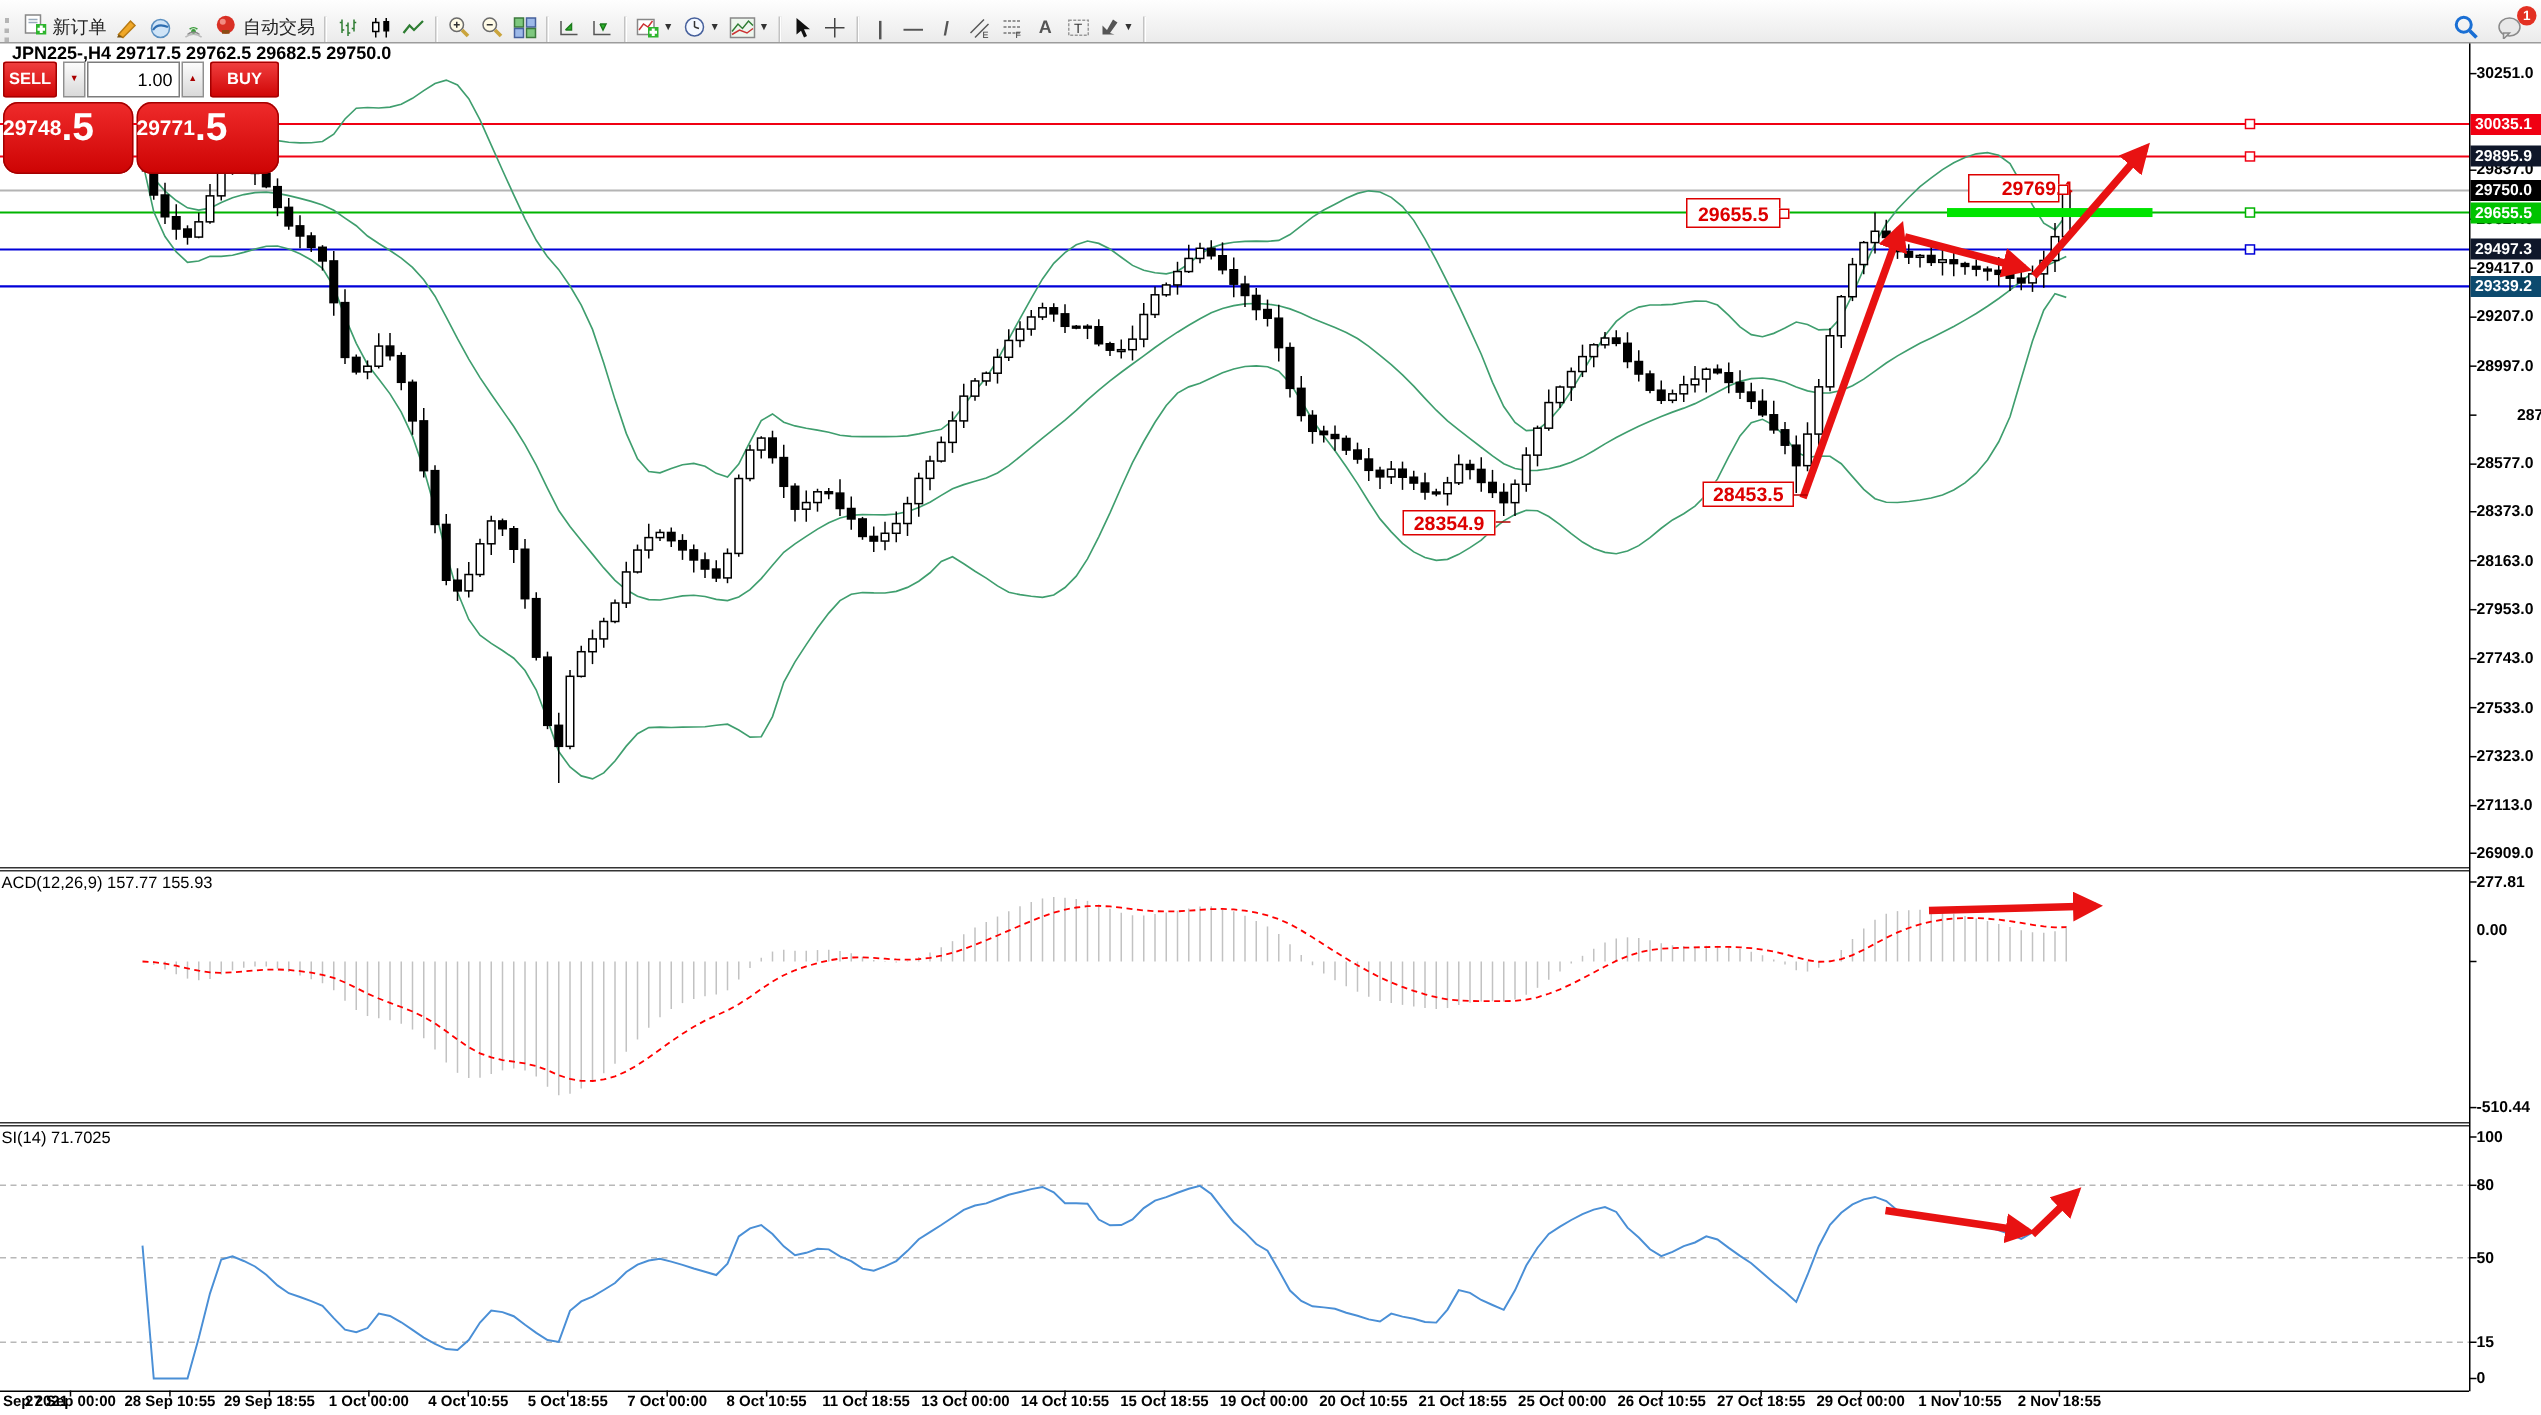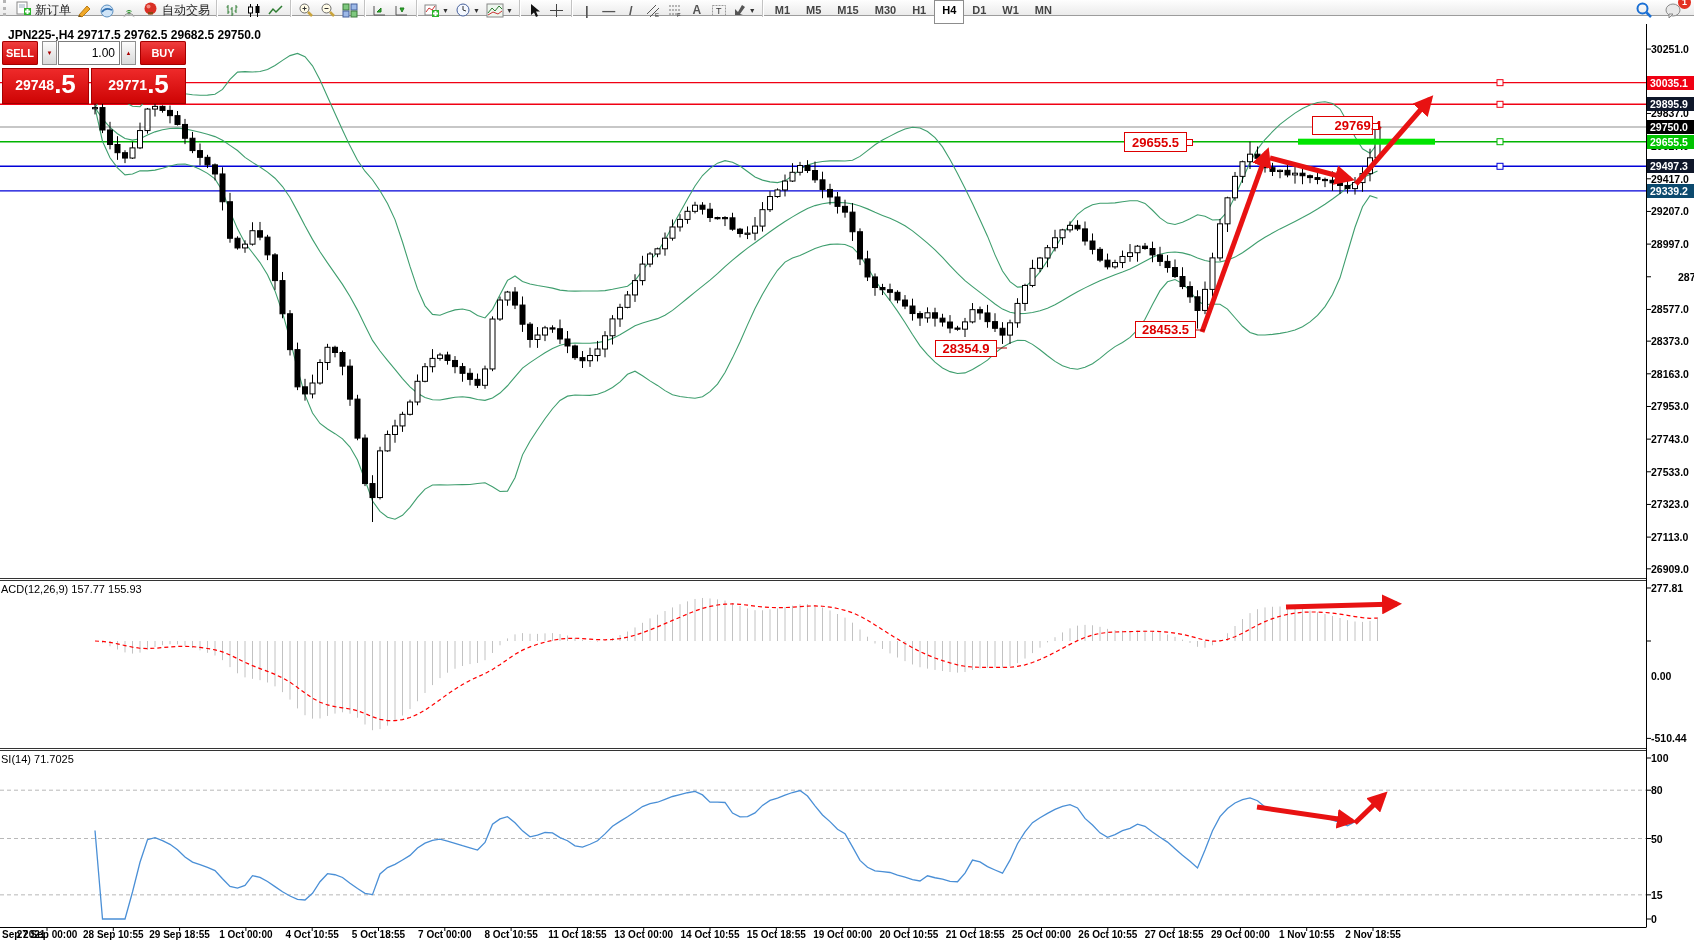--- a/index.html
+++ b/index.html
@@ -1,21 +1,21 @@
 <!DOCTYPE html>
 <html><head>
 <meta charset="utf-8">
 <style>
   html,body{margin:0;padding:0;background:#fff;}
   #app{position:relative;width:1694px;height:943px;background:#fff;overflow:hidden;
        font-family:"Liberation Sans",sans-serif;}
   
-  #toolbar{position:absolute;left:0;top:0;width:1694px;height:16px;
+  #toolbar{position:absolute;left:0;top:0;width:1694px;height:29px;
     background:linear-gradient(#fefefe,#ebebeb);border-bottom:1px solid #9c9c9c;
-    display:flex;align-items:flex-start;box-sizing:border-box;padding:0 2px;}
+    display:flex;align-items:flex-end;box-sizing:border-box;padding:0 2px;}
   .tbtn{height:20px;min-width:22px;display:flex;align-items:center;justify-content:center;
     font-size:12px;color:#222;padding:0 3px;box-sizing:border-box;cursor:default;}
   .tbtn.txt{gap:4px;white-space:nowrap;}
   .sep{width:1px;height:17px;background:#c3c3c3;border-right:1px solid #fff;margin:0 3px;}
   .grip{width:3px;height:16px;border-left:3px dotted #b5b5b5;margin:0 4px 0 1px;}
   .caret{font-size:7px;color:#333;margin-left:2px;}
   .glyph{font-size:13px;color:#555;font-weight:bold;}
   
   .tf{font-size:11px;font-weight:bold;color:#444;padding:2px 7px;height:18px;line-height:15px;
       border:1px solid transparent;}
@@ -28,22 +28,22 @@
   .qbtn{position:absolute;background:linear-gradient(#f14040,#cf0404);color:#fff;font-weight:bold;
     font-size:11px;display:flex;align-items:center;justify-content:center;border-radius:2px;
     box-shadow:0 0 0 1px #a30000 inset;}
   .spin{position:absolute;width:15px;height:24px;background:linear-gradient(#fcfcfc,#d9d9d9);
     border:1px solid #8f8f8f;box-sizing:border-box;display:flex;align-items:center;
     justify-content:center;font-size:6px;color:#a00;}
   #vol{position:absolute;left:56px;top:1px;width:62px;height:24px;background:#fff;
     border:1px solid #7c7c7c;box-sizing:border-box;font-size:12px;color:#000;
     display:flex;align-items:center;justify-content:flex-end;padding-right:4px;}
   .pblock{position:absolute;top:28px;height:29px;background:linear-gradient(#ef2b2b,#cd0303);
-    color:#fff;display:flex;align-items:flex-end;justify-content:center;padding-bottom:7px;
-    box-shadow:0 0 0 1px #a30000 inset;}
+    color:#fff;display:flex;align-items:flex-end;justify-content:flex-start;padding-bottom:19px;
+    box-shadow:0 0 0 1px #a30000 inset;border-radius:10px;}
   .pmain{font-size:14px;font-weight:bold;line-height:23px;}
   .pfrac{font-size:26px;font-weight:bold;line-height:26px;}
   
   #chart-title{position:absolute;left:8px;top:28px;font-size:12px;font-weight:bold;color:#000;z-index:5;}
   .ind-label{position:absolute;left:1px;font-size:11px;color:#000;z-index:5;}
   .ticklabel{position:absolute;left:1651px;transform:translateY(-50%);font-size:10.5px;
     font-weight:bold;color:#000;white-space:nowrap;}
   .pricebadge{position:absolute;left:1647px;width:67px;height:14px;line-height:14px;
     font-size:10.5px;font-weight:bold;color:#fff;padding-left:3px;box-sizing:border-box;
     transform:translateY(-50%);}
@@ -856,31 +856,20 @@
         </svg>
   </div>
   <div class="tbtn">
     <svg width="14" height="14">
           <polygon points="2,12 2,6 5,9 9,2 12,4 7,11 10,12" fill="#555"></polygon>
         </svg>
     <span class="caret">▼</span>
   </div>
 
   <div class="sep"></div>
-  <div id="tf-box" style="display:flex;align-items:center;">
-        <div class="tf">M1</div>
-        <div class="tf">M5</div>
-        <div class="tf">M15</div>
-        <div class="tf">M30</div>
-        <div class="tf">H1</div>
-        <div class="tf active">H4</div>
-        <div class="tf">D1</div>
-        <div class="tf">W1</div>
-        <div class="tf">MN</div>
-      </div>
 
   <div id="tb-right">
     <div class="tbtn">
       <svg width="18" height="18">
             <circle cx="7.5" cy="7.5" r="5" fill="none" stroke="#1a6fd4" stroke-width="2"></circle>
             <line x1="11.5" y1="11.5" x2="16" y2="16" stroke="#1a6fd4" stroke-width="2.5"></line>
           </svg>
     </div>
     <div class="tbtn" style="position:relative;">
       <svg width="18" height="16">
@@ -934,21 +923,21 @@
       <div class="ticklabel" style="top: 504.449px;">27323.0</div>
       <div class="ticklabel" style="top: 537.109px;">27113.0</div>
       <div class="ticklabel" style="top: 568.835px;">26909.0</div>
       <div class="pricebadge" style="top: 82.661px; background: rgb(240, 0, 19);">30035.1</div>
       <div class="pricebadge" style="top: 104.309px; background: #0f172a;">29895.9</div>
       <div class="pricebadge" style="top: 127px; background: rgb(0, 0, 0);">29750.0</div>
       <div class="pricebadge" style="top: 141.697px; background: rgb(0, 195, 0);">29655.5</div>
       <div class="pricebadge" style="top: 166.3px; background: #0f172a;">29497.3</div>
       <div class="pricebadge" style="top: 190.888px; background: #0c4a6e;">29339.2</div>
       <div class="ticklabel" style="top: 587.994px;">277.81</div>
-      <div class="ticklabel" style="top: 676px;">0.00</div>
+      <div class="ticklabel" style="top: 620px;">0.00</div>
       <div class="ticklabel" style="top: 738.392px;">-510.44</div>
       <div class="ticklabel" style="top: 758px;">100</div>
       <div class="ticklabel" style="top: 790.2px;">80</div>
       <div class="ticklabel" style="top: 838.5px;">50</div>
       <div class="ticklabel" style="top: 894.85px;">15</div>
       <div class="ticklabel" style="top: 919px;">0</div>
       <div class="timelabel" style="left: 2px; transform: none;">Sep 2021</div>
       <div class="timelabel" style="left: 47px;">27 Sep 00:00</div>
       <div class="timelabel" style="left: 113.3px;">28 Sep 10:55</div>
       <div class="timelabel" style="left: 179.6px;">29 Sep 18:55</div>

